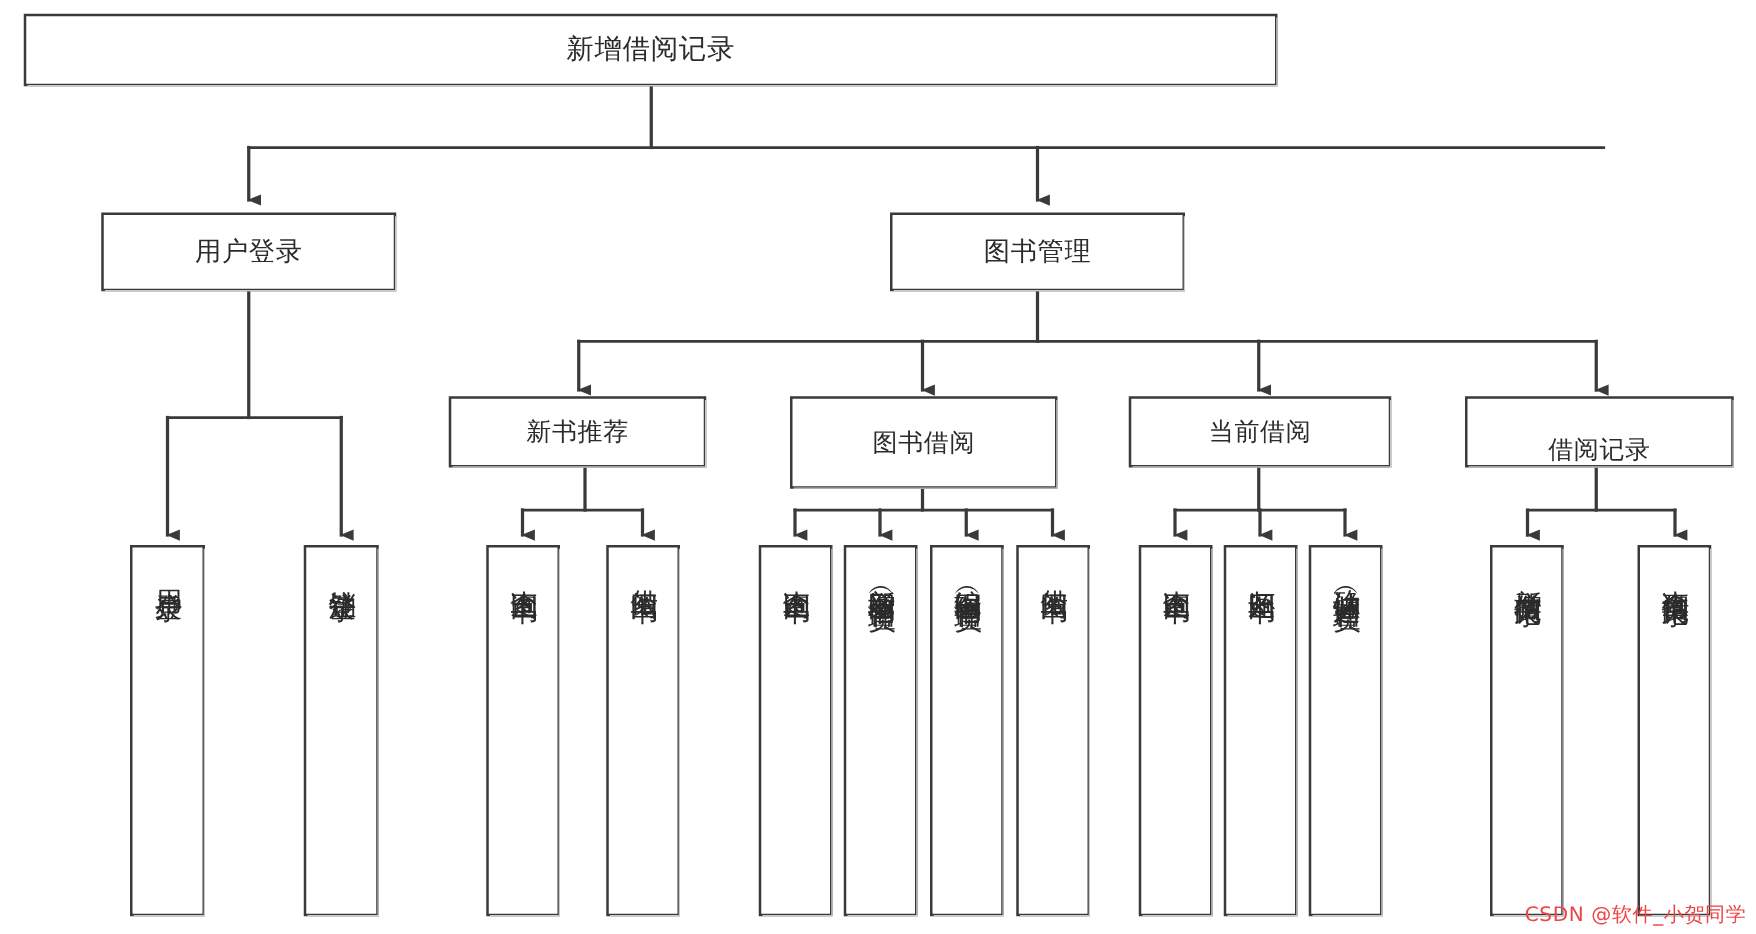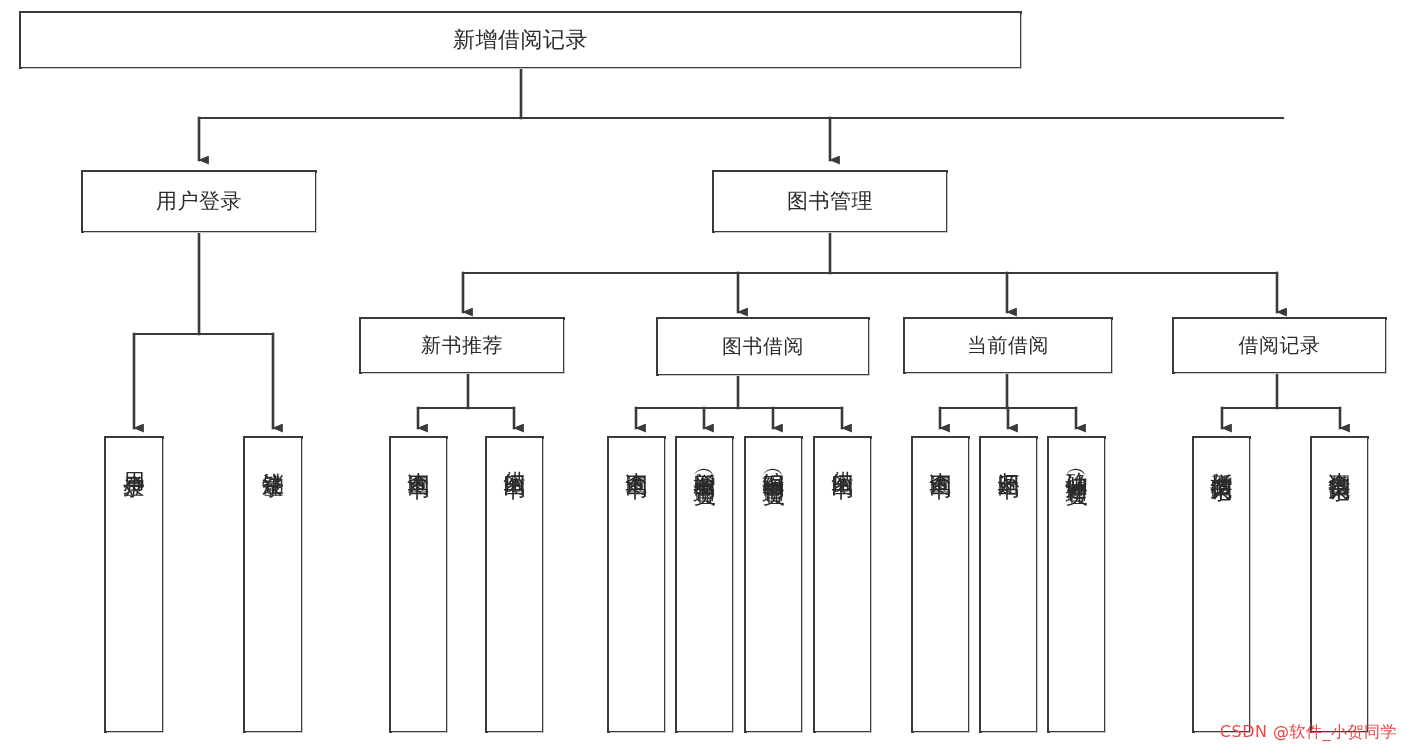--- a/index.html
+++ b/index.html
@@ -139,27 +139,27 @@
   <div class="node lvl1" style="left:81px; top:170px; width:236px; height:63px;">
     <span class="label">用户登录</span>
   </div>
   <div class="node lvl1" style="left:712px; top:170px; width:236px; height:63px;">
     <span class="label">图书管理</span>
   </div>
 
   <div class="node lvl2" style="left:359px; top:317px; width:206px; height:57px;">
     <span class="label">新书推荐</span>
   </div>
-  <div class="node lvl2" style="left:656px; top:317px; width:214px; height:59px;">
+  <div class="node lvl2" style="left:632px; top:317px; width:214px; height:74px;">
     <span class="label">图书借阅</span>
   </div>
   <div class="node lvl2" style="left:903px; top:317px; width:210px; height:57px;align-items:center;">
     <span class="label">当前借阅</span>
   </div>
-  <div class="node lvl2" style="left:1172px; top:317px; width:215px; height:57px;">
+  <div class="node lvl2" style="left:1172px; top:317px; width:215px; height:57px;align-items:flex-end;">
     <span class="label">借阅记录</span>
   </div>
 
   <div class="node leaf" style="left:104px; top:436px; width:60px; height:297px;">
     <span class="label">用户登录</span>
   </div>
   <div class="node leaf" style="left:243px; top:436px; width:60px; height:297px;">
     <span class="label">注销登录</span>
   </div>
 

